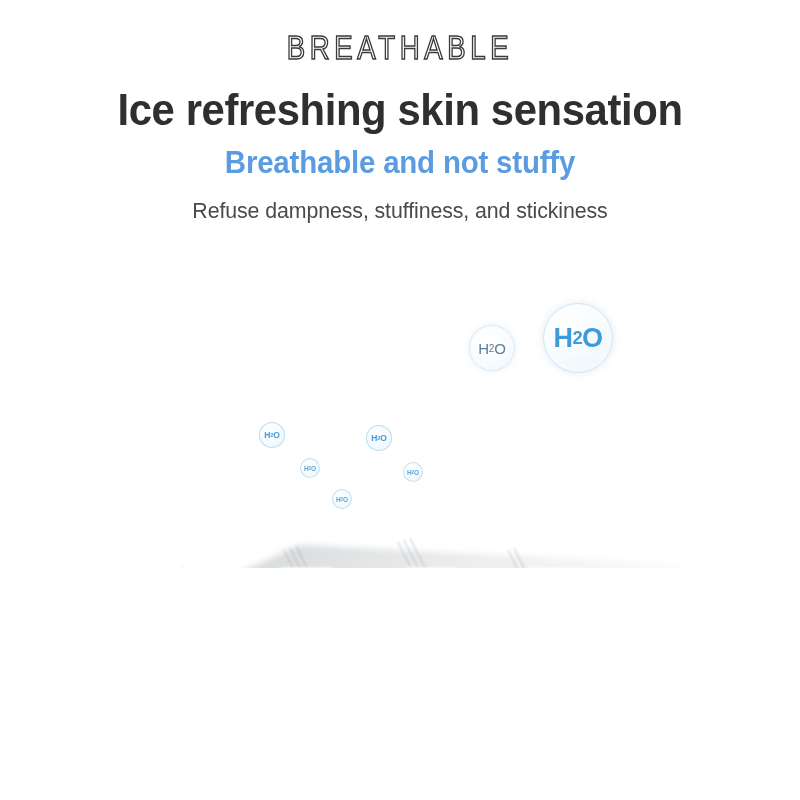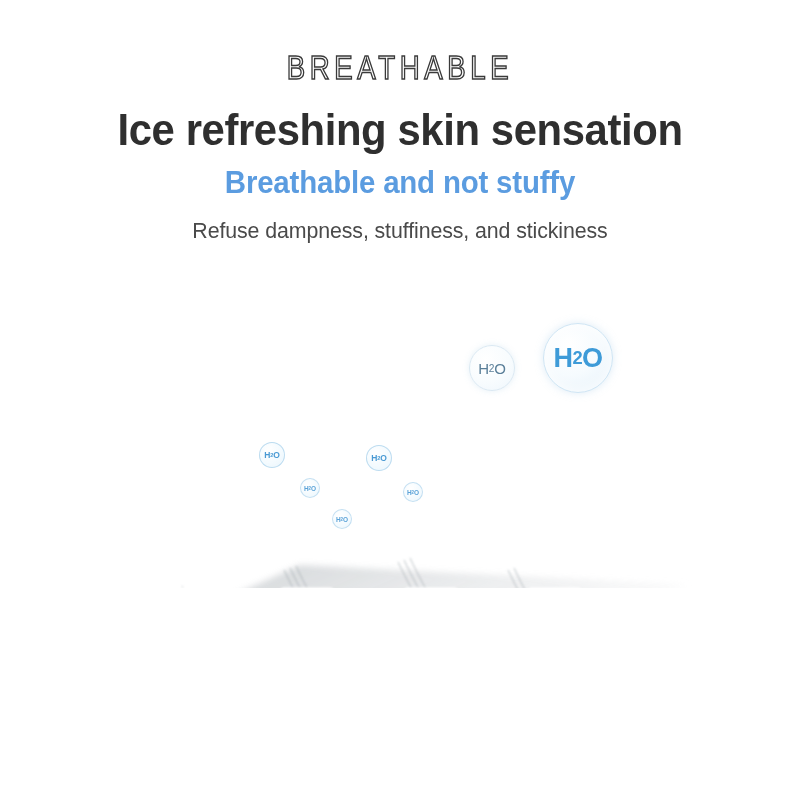--- a/index.html
+++ b/index.html
@@ -1,17 +1,17 @@
 <!DOCTYPE html>
 <html><head>
 <meta charset="utf-8">
 <style>
   html,body{margin:0;padding:0;background:#ffffff;}
   body{width:800px;height:800px;overflow:hidden;font-family:"Liberation Sans",sans-serif;}
-  #page{position:relative;width:800px;height:568px;background:#ffffff;overflow:hidden;margin-top:20px;}
+  #page{position:relative;width:800px;height:568px;background:#ffffff;overflow:hidden;}
 
   
   .header-block{position:absolute;left:0;top:0;width:800px;text-align:center;}
 
   .eyebrow{
     margin:0;padding:0;
     position:absolute;left:0;top:30px;width:800px;
     font-family:"Liberation Sans",sans-serif;
     font-size:30px;
     font-weight:400;

